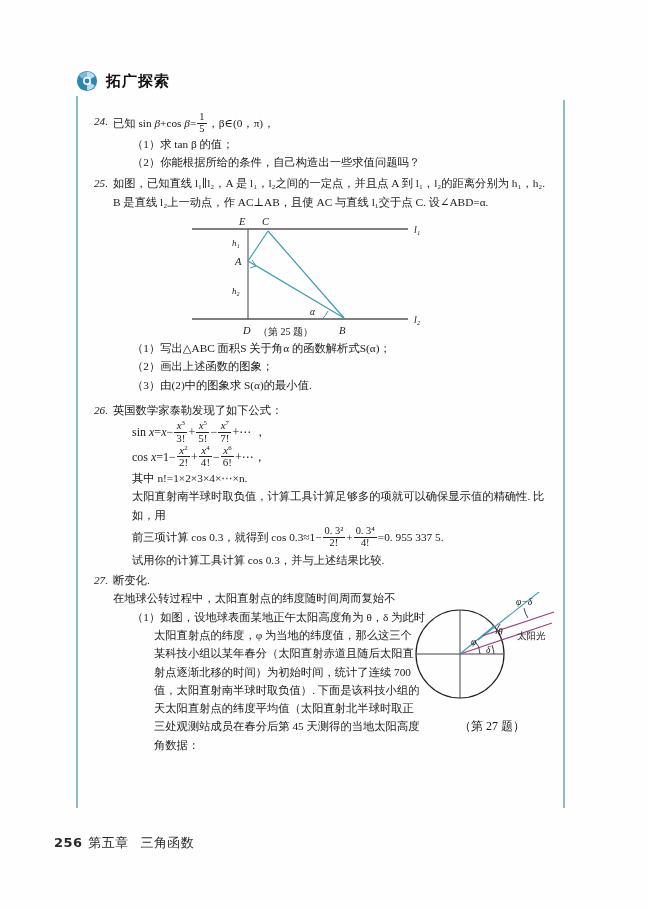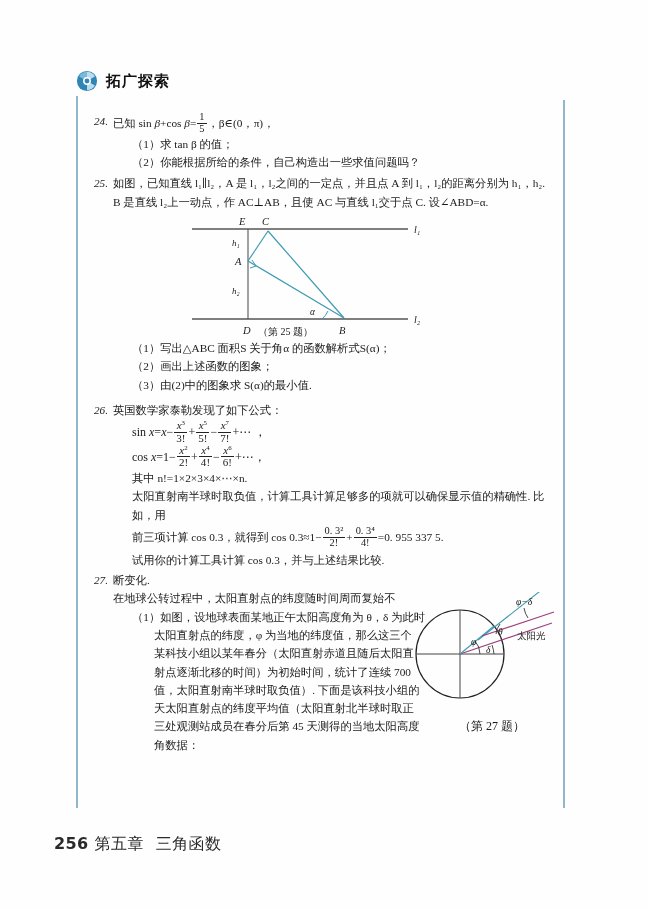--- a/index.html
+++ b/index.html
@@ -152,21 +152,21 @@
     color: #1a1a1a;
     margin-top: 7px;
   }
 
   
   .footer {
     position: absolute;
     left: 54px;
     top: 834px;
     font-family: "DejaVu Sans", "Liberation Sans", sans-serif;
-    font-size: 16px;
+    font-size: 13px;
     color: #2a2a2a;
     letter-spacing: 0.4px;
   }
   .footer .pg { font-weight: bold; margin-right: 6px; }
   .footer .ch { margin-right: 12px; }
 </style>
 </head>
 <body>
 
 <div class="page">

